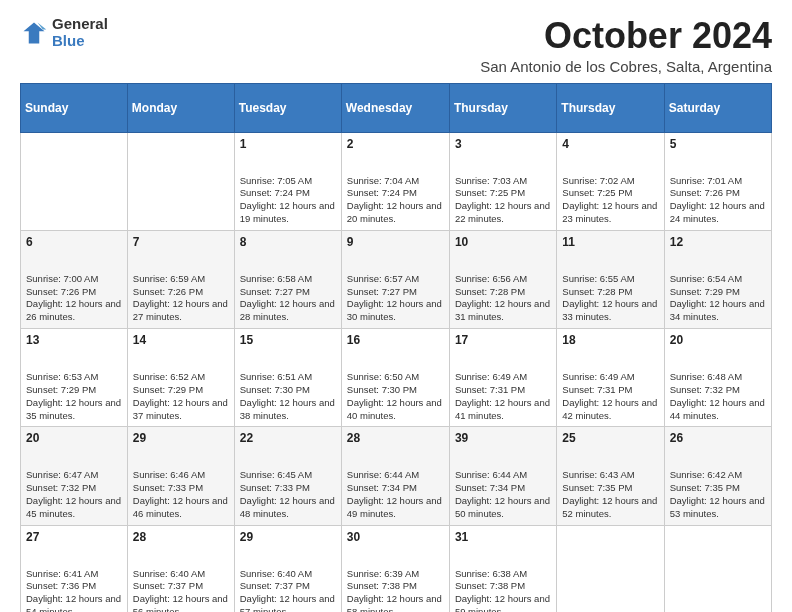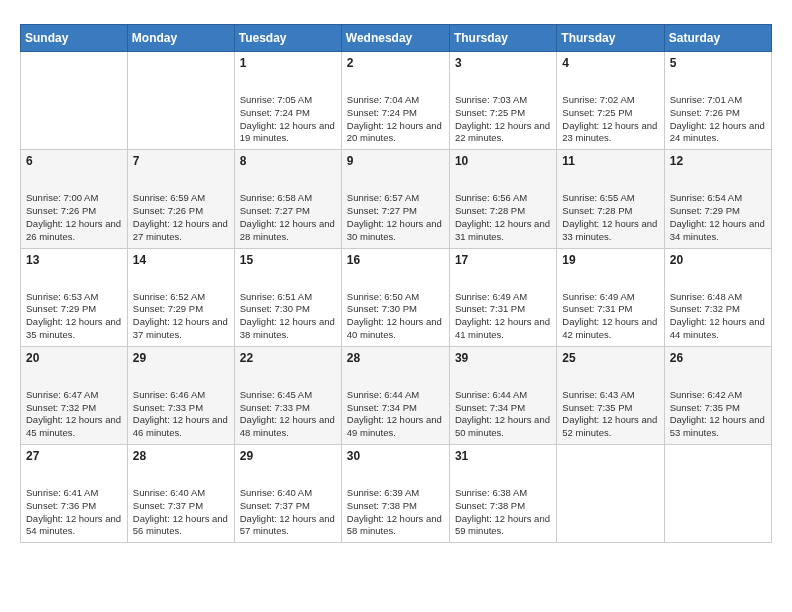--- a/index.html
+++ b/index.html
@@ -57,21 +57,21 @@
     .calendar-table {
       width: 100%;
       border-collapse: collapse;
       margin-top: 8px;
     }
     .calendar-table th {
       background-color: #3a7abf;
       color: #fff;
       font-size: 12px;
       font-weight: bold;
-      padding: 6px 4px;
+      padding: 17px 4px;
       text-align: left;
       border: 1px solid #2a5f9e;
     }
     .calendar-table td {
       border: 1px solid #ccc;
       vertical-align: top;
       padding: 4px 5px;
       width: 110px;
       min-height: 70px;
       background: #fff;
@@ -94,21 +94,33 @@
     }
     .empty-cell {
       background: #fff !important;
     }
   </style>
 </head>
 <body>
 
 <div>
   <div class="header-top">
+    <div class="logo">
+      <svg class="logo-icon" viewBox="0 0 32 32">
+        <polygon points="16,4 28,14 22,14 22,28 10,28 10,14 4,14" fill="#3a7abf"></polygon>
+        <polygon points="20,4 30,12 26,12" fill="#5ba0d0"></polygon>
+      </svg>
+      <div class="logo-text">
+        <span class="logo-general">General</span>
+        <span class="logo-blue">Blue</span>
+      </div>
+    </div>
     <div class="title-section">
+      <div class="month-title">October 2024</div>
+      <div class="location-title">San Antonio de los Cobres, Salta, Argentina</div>
     </div>
   </div>
 
   <table class="calendar-table">
     <thead>
       <tr>
         <th>Sunday</th>
         <th>Monday</th>
         <th>Tuesday</th>
         <th>Wednesday</th>
@@ -187,21 +199,21 @@
           </td>
           <td>
             <span class="day-number">16</span>
             <div class="day-info">Sunrise: 6:50 AM<br>Sunset: 7:30 PM<br>Daylight: 12 hours and 40 minutes.</div>
           </td>
           <td>
             <span class="day-number">17</span>
             <div class="day-info">Sunrise: 6:49 AM<br>Sunset: 7:31 PM<br>Daylight: 12 hours and 41 minutes.</div>
           </td>
           <td>
-            <span class="day-number">19</span>
+            <span class="day-number">18</span>
             <div class="day-info">Sunrise: 6:49 AM<br>Sunset: 7:31 PM<br>Daylight: 12 hours and 42 minutes.</div>
           </td>
           <td>
             <span class="day-number">20</span>
             <div class="day-info">Sunrise: 6:48 AM<br>Sunset: 7:32 PM<br>Daylight: 12 hours and 44 minutes.</div>
           </td>
         </tr>
         <tr>
           <td>
             <span class="day-number">20</span>

